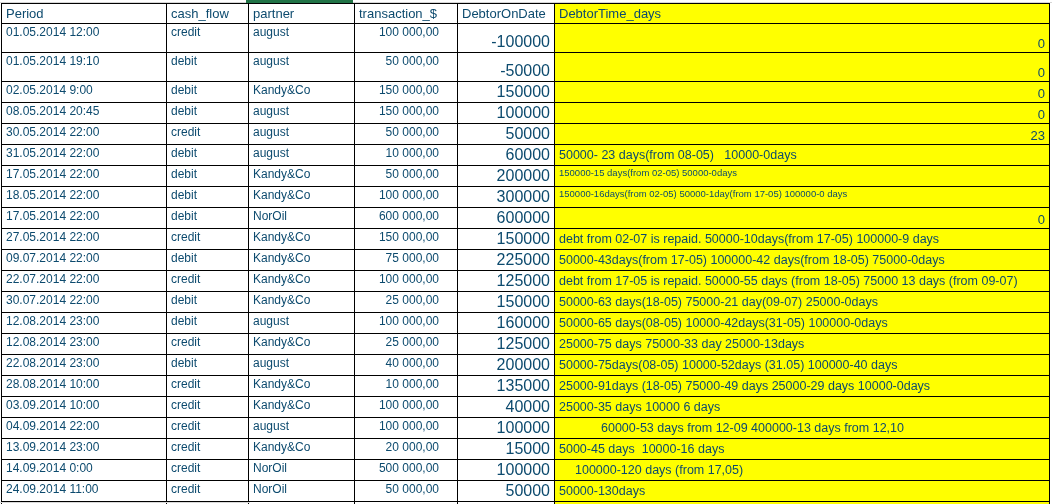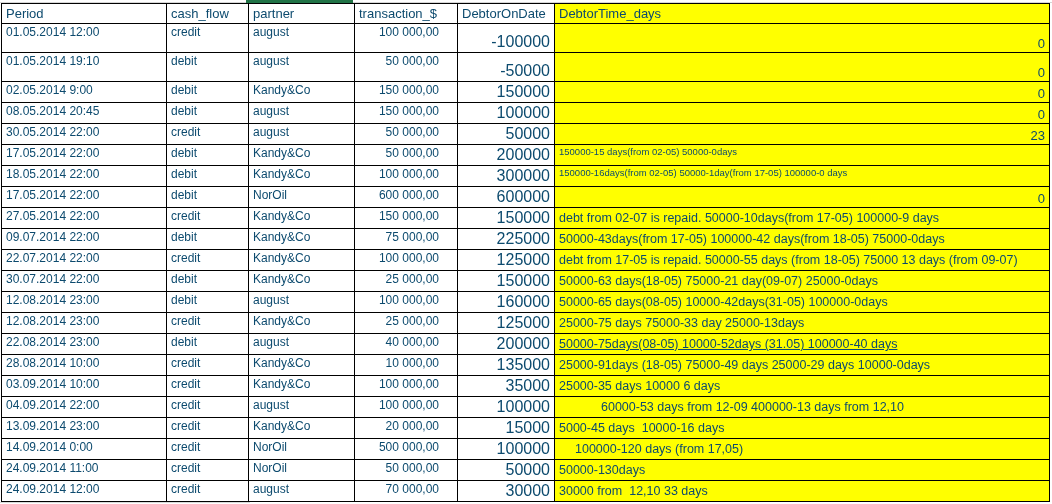--- a/index.html
+++ b/index.html
@@ -131,20 +131,28 @@
         </tr>
         <tr class="norm">
           <td class="c0">30.05.2014 22:00</td>
           <td class="c1">credit</td>
           <td class="c2">august</td>
           <td class="c3">50 000,00</td>
           <td class="c4">50000</td>
           <td class="c5 num" style="background: rgb(255, 255, 0);">23</td>
         </tr>
         <tr class="norm">
+          <td class="c0">31.05.2014 22:00</td>
+          <td class="c1">debit</td>
+          <td class="c2">august</td>
+          <td class="c3">10 000,00</td>
+          <td class="c4">60000</td>
+          <td class="c5" style="background: rgb(255, 255, 0);">50000- 23 days(from 08-05)   10000-0days</td>
+        </tr>
+        <tr class="norm">
           <td class="c0">17.05.2014 22:00</td>
           <td class="c1">debit</td>
           <td class="c2">Kandy&amp;Co</td>
           <td class="c3">50 000,00</td>
           <td class="c4">200000</td>
           <td class="c5 small" style="background: rgb(255, 255, 0);">150000-15 days(from 02-05) 50000-0days</td>
         </tr>
         <tr class="norm">
           <td class="c0">18.05.2014 22:00</td>
           <td class="c1">debit</td>
@@ -208,36 +216,36 @@
           <td class="c3">25 000,00</td>
           <td class="c4">125000</td>
           <td class="c5" style="background: rgb(255, 255, 0);">25000-75 days 75000-33 day 25000-13days</td>
         </tr>
         <tr class="norm">
           <td class="c0">22.08.2014 23:00</td>
           <td class="c1">debit</td>
           <td class="c2">august</td>
           <td class="c3">40 000,00</td>
           <td class="c4">200000</td>
-          <td class="c5" style="background: rgb(255, 255, 0); text-decoration: underline;">50000-75days(08-05) 10000-52days (31.05) 100000-40 days</td>
+          <td class="c5" style="background: rgb(255, 255, 0);">50000-75days(08-05) 10000-52days (31.05) 100000-40 days</td>
         </tr>
         <tr class="norm">
           <td class="c0">28.08.2014 10:00</td>
           <td class="c1">credit</td>
           <td class="c2">Kandy&amp;Co</td>
           <td class="c3">10 000,00</td>
           <td class="c4">135000</td>
           <td class="c5" style="background: rgb(255, 255, 0); margin-top: 43px;">25000-91days (18-05) 75000-49 days 25000-29 days 10000-0days</td>
         </tr>
         <tr class="norm">
           <td class="c0">03.09.2014 10:00</td>
           <td class="c1">credit</td>
           <td class="c2">Kandy&amp;Co</td>
           <td class="c3">100 000,00</td>
-          <td class="c4">35000</td>
+          <td class="c4">40000</td>
           <td class="c5" style="background: rgb(255, 255, 0); margin-left: 8px;">25000-35 days 10000 6 days</td>
         </tr>
         <tr class="norm">
           <td class="c0">04.09.2014 22:00</td>
           <td class="c1">credit</td>
           <td class="c2">august</td>
           <td class="c3">100 000,00</td>
           <td class="c4">100000</td>
           <td class="c5" style="background: rgb(255, 255, 0); padding-left: 46px;">60000-53 days from 12-09 400000-13 days from 12,10</td>
         </tr>

